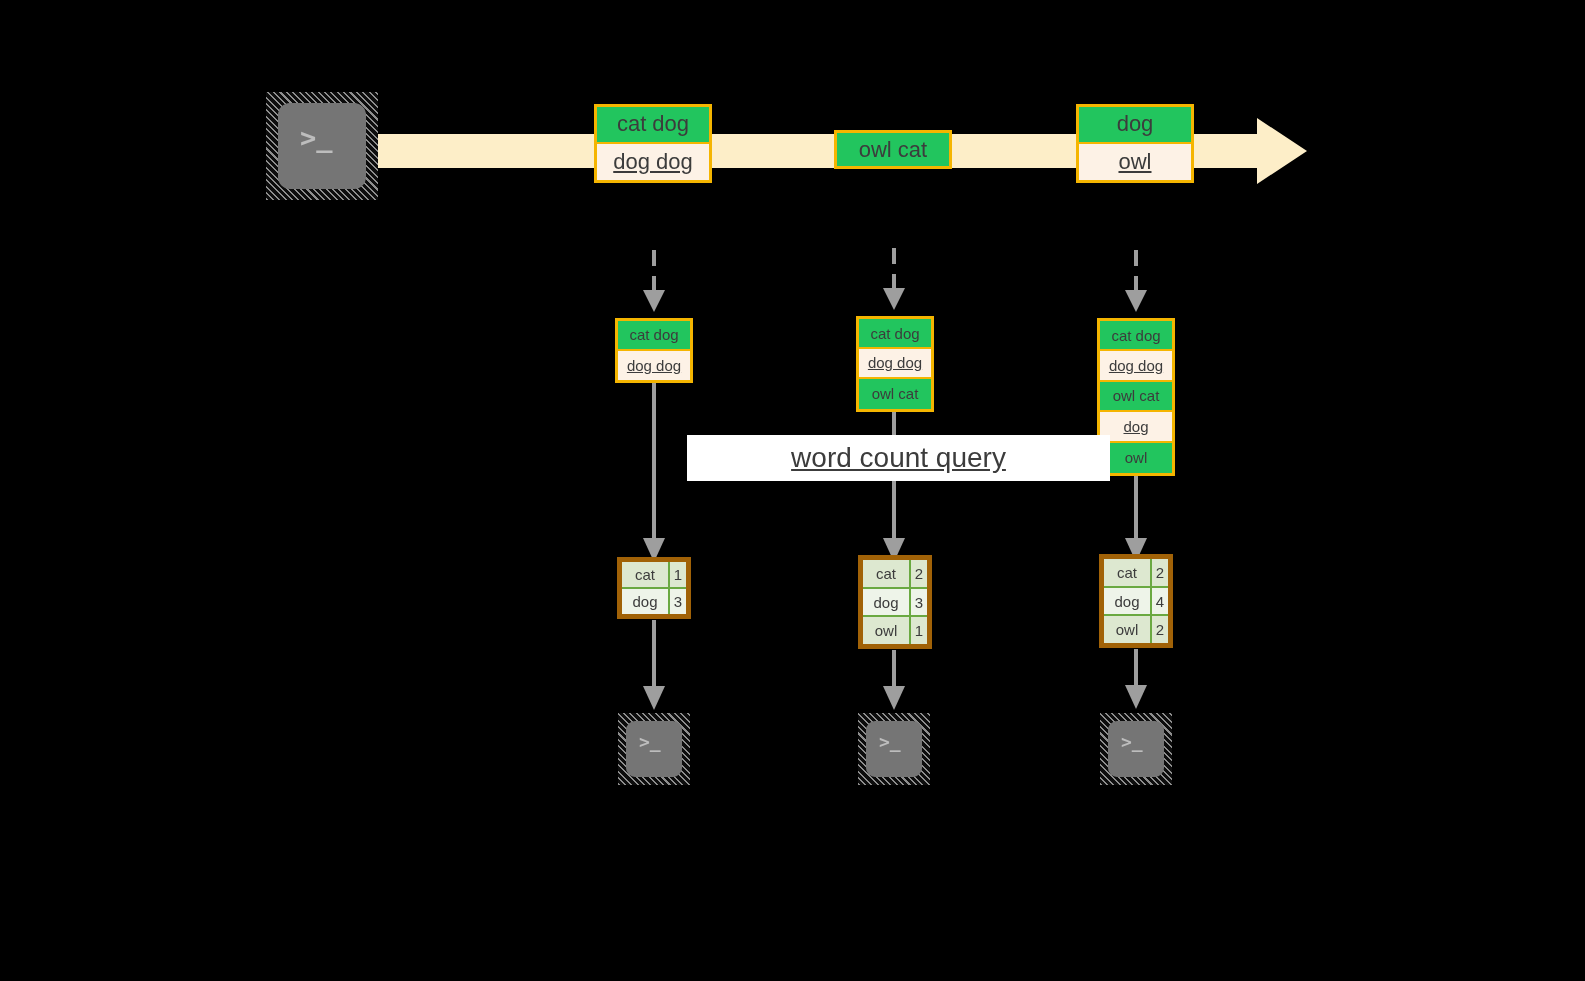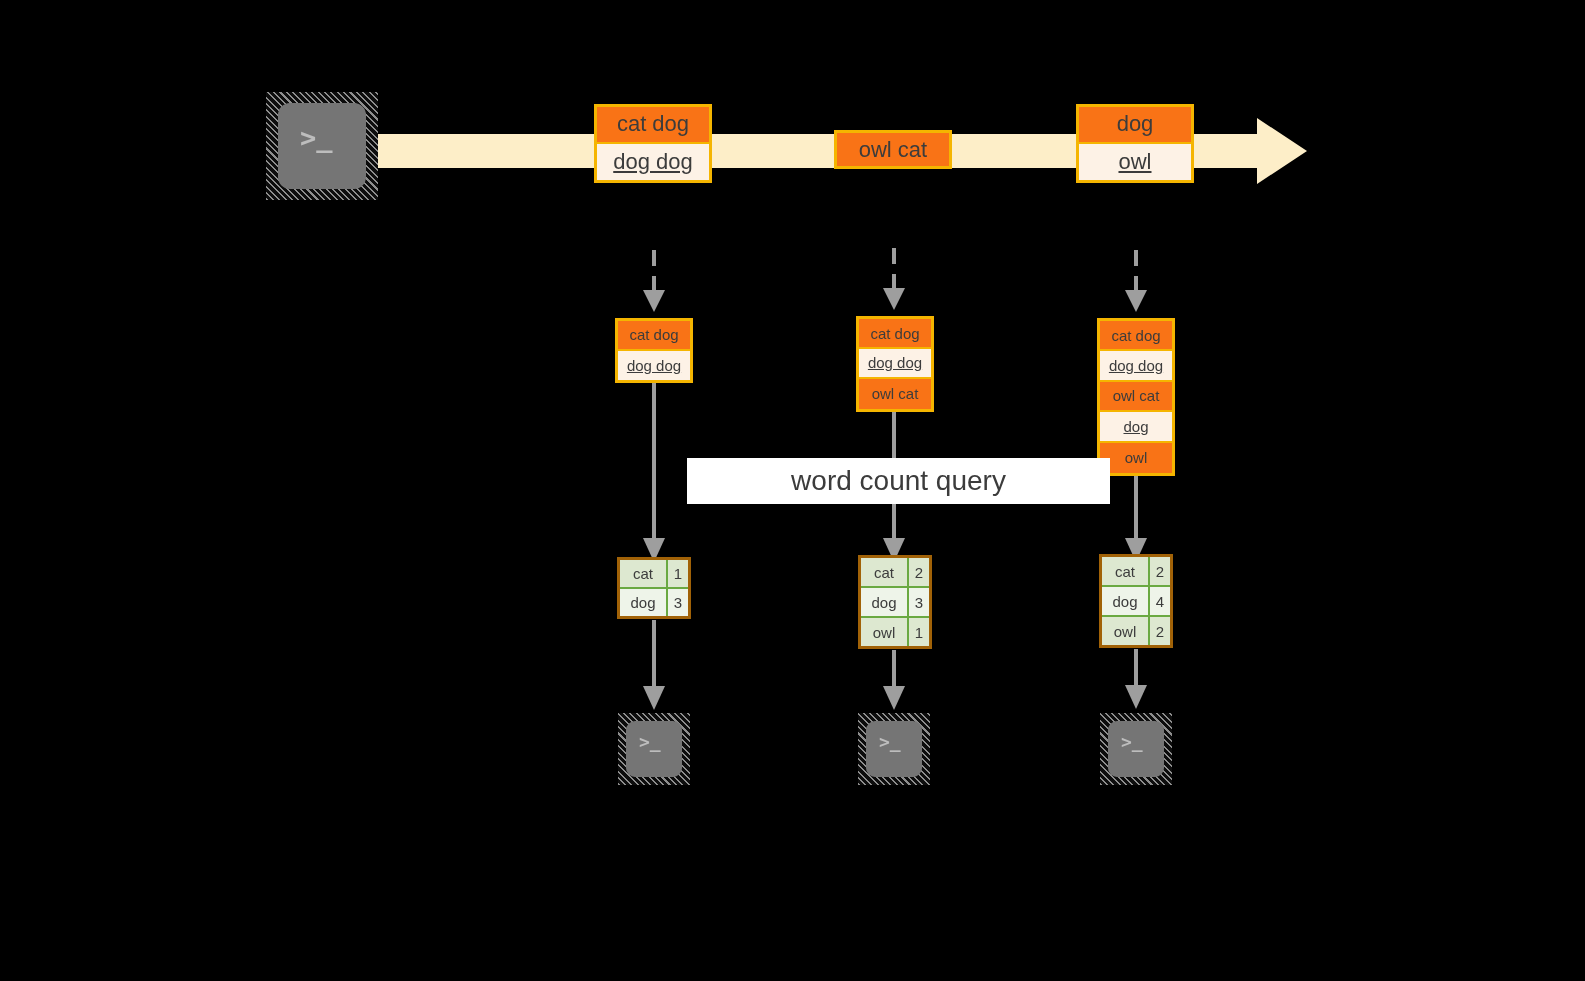--- a/index.html
+++ b/index.html
@@ -57,27 +57,27 @@
     flex-direction:column;
     overflow:hidden;
   }
   .msgstack .cell {
     display:flex; align-items:center; justify-content:center;
     color:#3c3c3c;
     white-space:nowrap;
     border-bottom:2px solid #f5b500;
   }
   .msgstack .cell:last-child { border-bottom:none; }
-  .msgstack .cell.dark  { background:#f97316; }
+  .msgstack .cell.dark  { background:#22c55e; }
   .msgstack .cell.light { background:#fdf2e6;text-decoration:underline; }
 
   
   .restable {
     position:absolute;
-    border:3px solid #a16207;
+    border:5px solid #a16207;
     background:#7f1d1d;
     display:flex; flex-direction:column;
     overflow:hidden;
   }
   .restable .row {
     display:flex; flex:1 1 0;
     border-bottom:2px solid #6aa941;
   }
   .restable .row:last-child { border-bottom:none; }
   .restable .row.dark  .c { background:#dde8d0; }
@@ -182,21 +182,21 @@
   </div>
 
   <div class="msgstack" style="left:1097px; top:318px; width:78px; height:158px;">
     <div class="cell dark" style="height:20%; font-size:15px;">cat dog</div>
     <div class="cell light" style="height:20%; font-size:15px;">dog dog</div>
     <div class="cell dark" style="height:20%; font-size:15px;">owl cat</div>
     <div class="cell light" style="height:20%; font-size:15px;">dog</div>
     <div class="cell dark" style="height:20%; font-size:15px;">owl</div>
   </div>
 
-  <div class="labelband" style="left:687px; top:458px; width:423px; height:46px; font-size:28px;">
+  <div class="labelband" style="left:687px; top:435px; width:423px; height:46px; font-size:28px;text-decoration:underline;">
     <span>word count query</span>
   </div>
 
   <div class="restable" style="left:617px; top:557px; width:74px; height:62px;">
     <div class="row dark">
       <div class="c key" style="width:48px; font-size:15px;">cat</div>
       <div class="c val" style="flex:1; font-size:15px;">1</div>
     </div>
     <div class="row light">
       <div class="c key" style="width:48px; font-size:15px;">dog</div>

